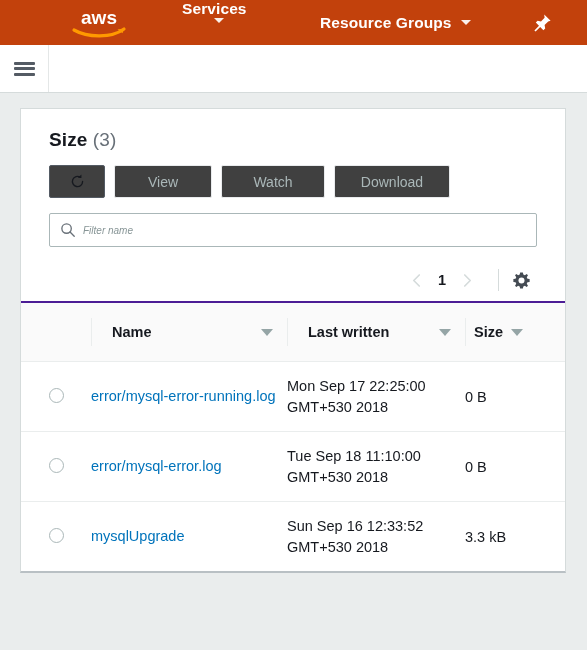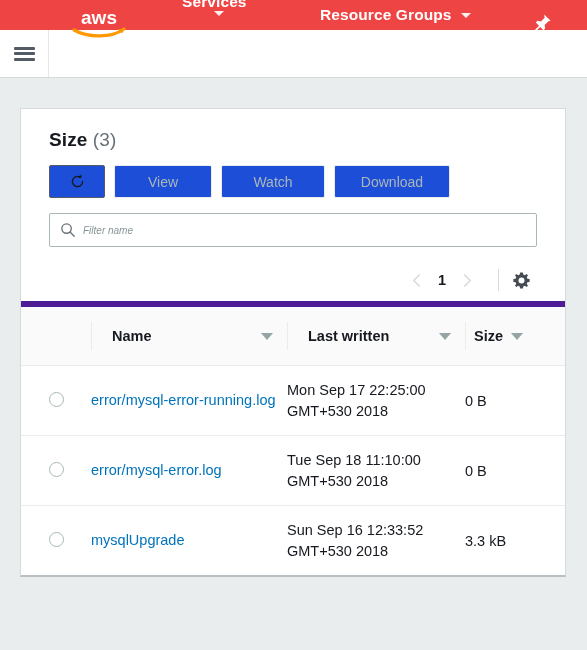--- a/index.html
+++ b/index.html
@@ -11,22 +11,22 @@
     height: 650px;
     background: #eaeded;
     font-family: "Liberation Sans", sans-serif;
     color: #16191f;
     overflow: hidden;
     position: relative;
   }
 
   
   .aws-navbar {
-    height: 30px;
-    background: #ef4444;
+    height: 45px;
+    background: #c2410c;
     display: flex;
     align-items: center;
     position: relative;
   }
   .aws-logo {
     position: absolute;
     left: 68px;
     top: 6px;
     width: 62px;
     height: 33px;
@@ -115,21 +115,21 @@
 
   
   .btn-row {
     display: flex;
     gap: 9px;
     margin-bottom: 15px;
   }
   .btn {
     height: 33px;
     border-radius: 2px;
-    background: #1d4ed8;
+    background: #404040;
     font-size: 14px;
     display: flex;
     align-items: center;
     justify-content: center;
     box-sizing: border-box;
     font-family: "Liberation Sans", sans-serif;
   }
   .btn-refresh {
     width: 56px;
     border: 1px solid #545b64;
@@ -209,21 +209,21 @@
   }
 
   
   table.logs {
     width: 100%;
     border-collapse: collapse;
     table-layout: fixed;
   }
   table.logs thead th {
     background: #fafafa;
-    border-top: 6px solid #4c1d95;
+    border-top: 2px solid #4c1d95;
     border-bottom: 1px solid #eaeded;
     height: 58px;
     font-size: 14.5px;
     font-weight: bold;
     color: #16191f;
     text-align: left;
     padding: 0;
     vertical-align: middle;
   }
   th.col-radio { width: 70px; }

